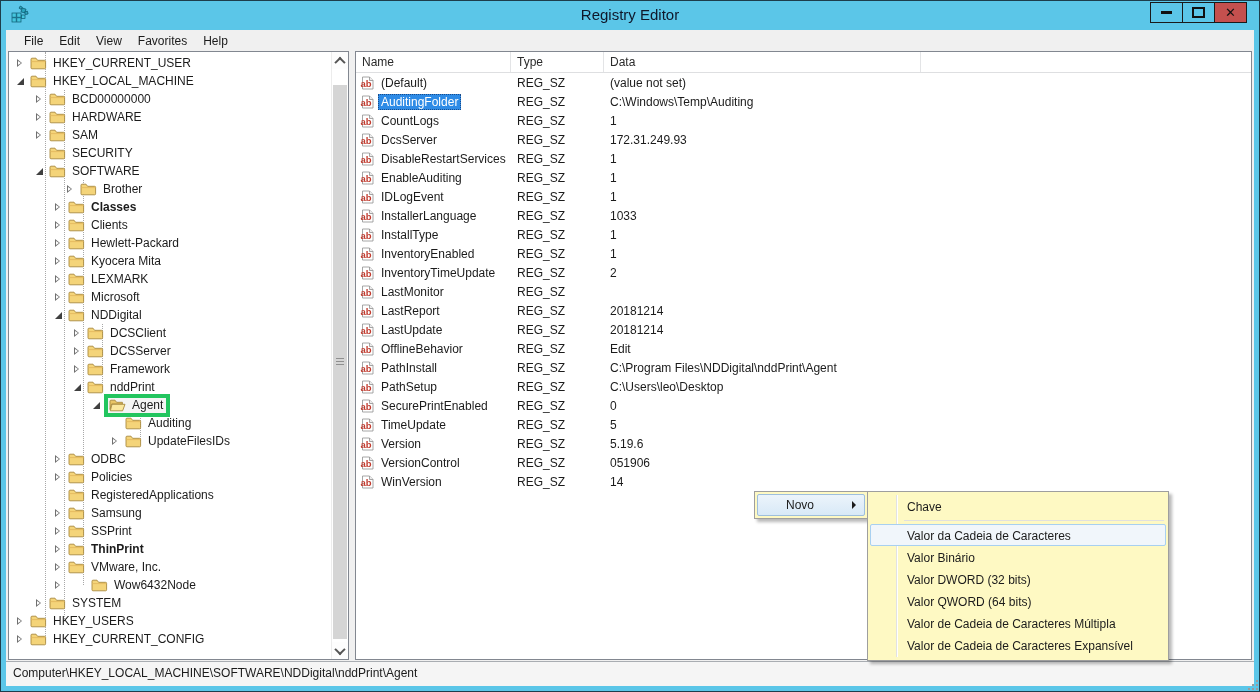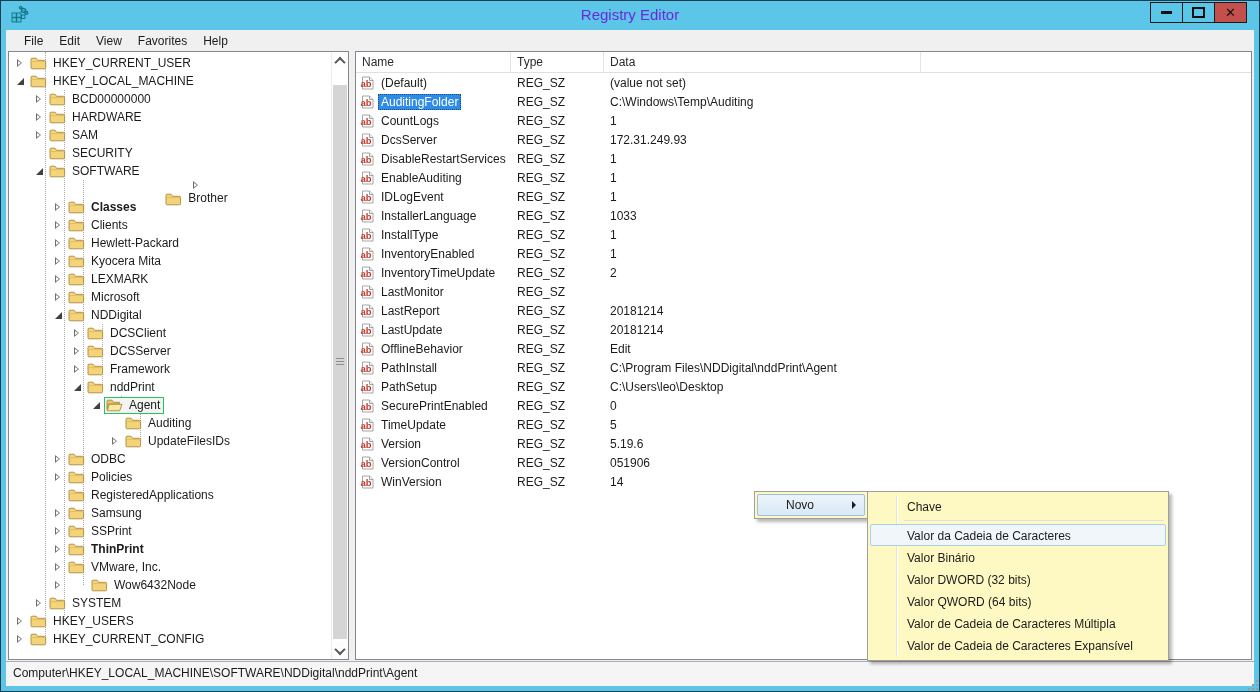--- a/index.html
+++ b/index.html
@@ -7,21 +7,21 @@
     width:1260px;height:692px;position:relative;overflow:hidden;
     font-family:"Liberation Sans","DejaVu Sans",sans-serif;
     font-size:12px;color:#1b1b1b;
     background:var(--titlebar,#5BC6E8);
   }
   .window-outline{position:absolute;inset:0;box-shadow:inset 0 0 0 1px #1d3d4c;pointer-events:none;z-index:50;}
 
   
   .titlebar{position:absolute;left:0;top:0;width:100%;height:30px;background:var(--titlebar,#5BC6E8);}
   .app-icon{position:absolute;left:10px;top:5px;width:20px;height:20px;}
-  .title-text{position:absolute;left:0;right:0;top:0;height:30px;line-height:30px;text-align:center;font-size:15px;color:#6d28d9;}
+  .title-text{position:absolute;left:0;right:0;top:0;height:30px;line-height:30px;text-align:center;font-size:15px;color:#0f172a;}
   .win-controls{position:absolute;top:2px;right:13px;display:flex;}
   .wbtn{width:33px;height:21px;border:1px solid #1a1a1a;margin-left:-1px;display:flex;align-items:center;justify-content:center;box-sizing:border-box;background:var(--titlebar,#5BC6E8);}
   .wbtn.close{background:var(--close,#C4504E);}
   .glyph-min{width:11px;height:3px;background:#111;}
   .glyph-max{width:9px;height:7px;border:2px solid #111;}
   .glyph-close{font-size:13px;font-weight:bold;color:#111;line-height:13px;}
 
   
   .client{position:absolute;left:6px;right:6px;top:30px;bottom:6px;background:#f0f0f0;}
   .menubar{position:absolute;left:0;top:0;width:100%;height:21px;display:flex;align-items:center;padding-left:10px;box-sizing:border-box;}
@@ -33,21 +33,21 @@
   .tree-rows{position:relative;padding-top:2px;z-index:1;}
   .tree-row{height:18px;display:flex;align-items:center;white-space:nowrap;position:relative;z-index:1;}
   .expander{width:11px;height:11px;position:relative;flex:0 0 11px;margin-right:4px;}
   .expander.collapsed::before{content:"";position:absolute;left:2px;top:1px;border-left:5px solid #707070;border-top:4px solid transparent;border-bottom:4px solid transparent;}
   .expander.collapsed::after{content:"";position:absolute;left:3px;top:3px;border-left:3px solid #fff;border-top:2px solid transparent;border-bottom:2px solid transparent;}
   .expander.expanded::before{content:"";position:absolute;left:2px;top:2px;border-bottom:7px solid #404040;border-left:7px solid transparent;}
   .tree-ico{width:17px;height:14px;flex:0 0 17px;margin-right:3px;}
   .tree-ico svg{display:block;}
   .tree-label{padding:0 3px;line-height:15px;}
   .tree-inner{display:flex;align-items:center;}
-  .tree-row.selected .tree-inner{background:#f4f4f4;border:1px solid #22c55e;margin:-1px 0 -1px -2px;padding-left:1px;}
+  .tree-row.selected .tree-inner{background:#f4f4f4;border:4px solid #22c55e;margin:-1px 0 -1px -2px;padding-left:1px;}
   .guide{position:absolute;width:0;border-left:1px dotted #a8a8a8;z-index:0;}
 
   
   .vscroll{position:absolute;right:0;top:0;width:17px;height:100%;background:#fff;border-left:1px solid #ececec;box-sizing:border-box;}
   .sb-btn{position:absolute;left:0;width:16px;height:17px;background:#fdfdfd;display:flex;align-items:center;justify-content:center;}
   .sb-btn.up{top:0;}
   .sb-btn.down{bottom:0;}
   .chev{width:6px;height:6px;border-top:2px solid #555;border-right:2px solid #555;}
   .chev.up{transform:rotate(-45deg) translate(-1px,1px);}
   .chev.down{transform:rotate(135deg) translate(-1px,1px);}
@@ -219,21 +219,21 @@
             <span class="tree-inner">
               <span class="tree-ico">
                 <svg viewBox="0 0 17 14" width="17" height="14">
                   <path d="M1 3.2Q1 2.2 2 2.2H6L7.6 4.3H14.6Q15.6 4.3 15.6 5.3V11.8Q15.6 12.8 14.6 12.8H2Q1 12.8 1 11.8Z" fill="#F4D479" stroke="#A98A3F" stroke-width="0.9"></path>
                   <path d="M1.4 5.6H15.2" stroke="#E4B95E" stroke-width="0.9"></path>
                 </svg>
               </span>
               <span class="tree-label">SOFTWARE</span>
             </span>
           </div>
-          <div class="tree-row" style="padding-left: 56px; flex-direction: column;">
+          <div class="tree-row" style="padding-left: 56px;">
             <span class="expander collapsed"></span>
             <span class="tree-inner">
               <span class="tree-ico">
                 <svg viewBox="0 0 17 14" width="17" height="14">
                   <path d="M1 3.2Q1 2.2 2 2.2H6L7.6 4.3H14.6Q15.6 4.3 15.6 5.3V11.8Q15.6 12.8 14.6 12.8H2Q1 12.8 1 11.8Z" fill="#F4D479" stroke="#A98A3F" stroke-width="0.9"></path>
                   <path d="M1.4 5.6H15.2" stroke="#E4B95E" stroke-width="0.9"></path>
                 </svg>
               </span>
               <span class="tree-label">Brother</span>
             </span>

